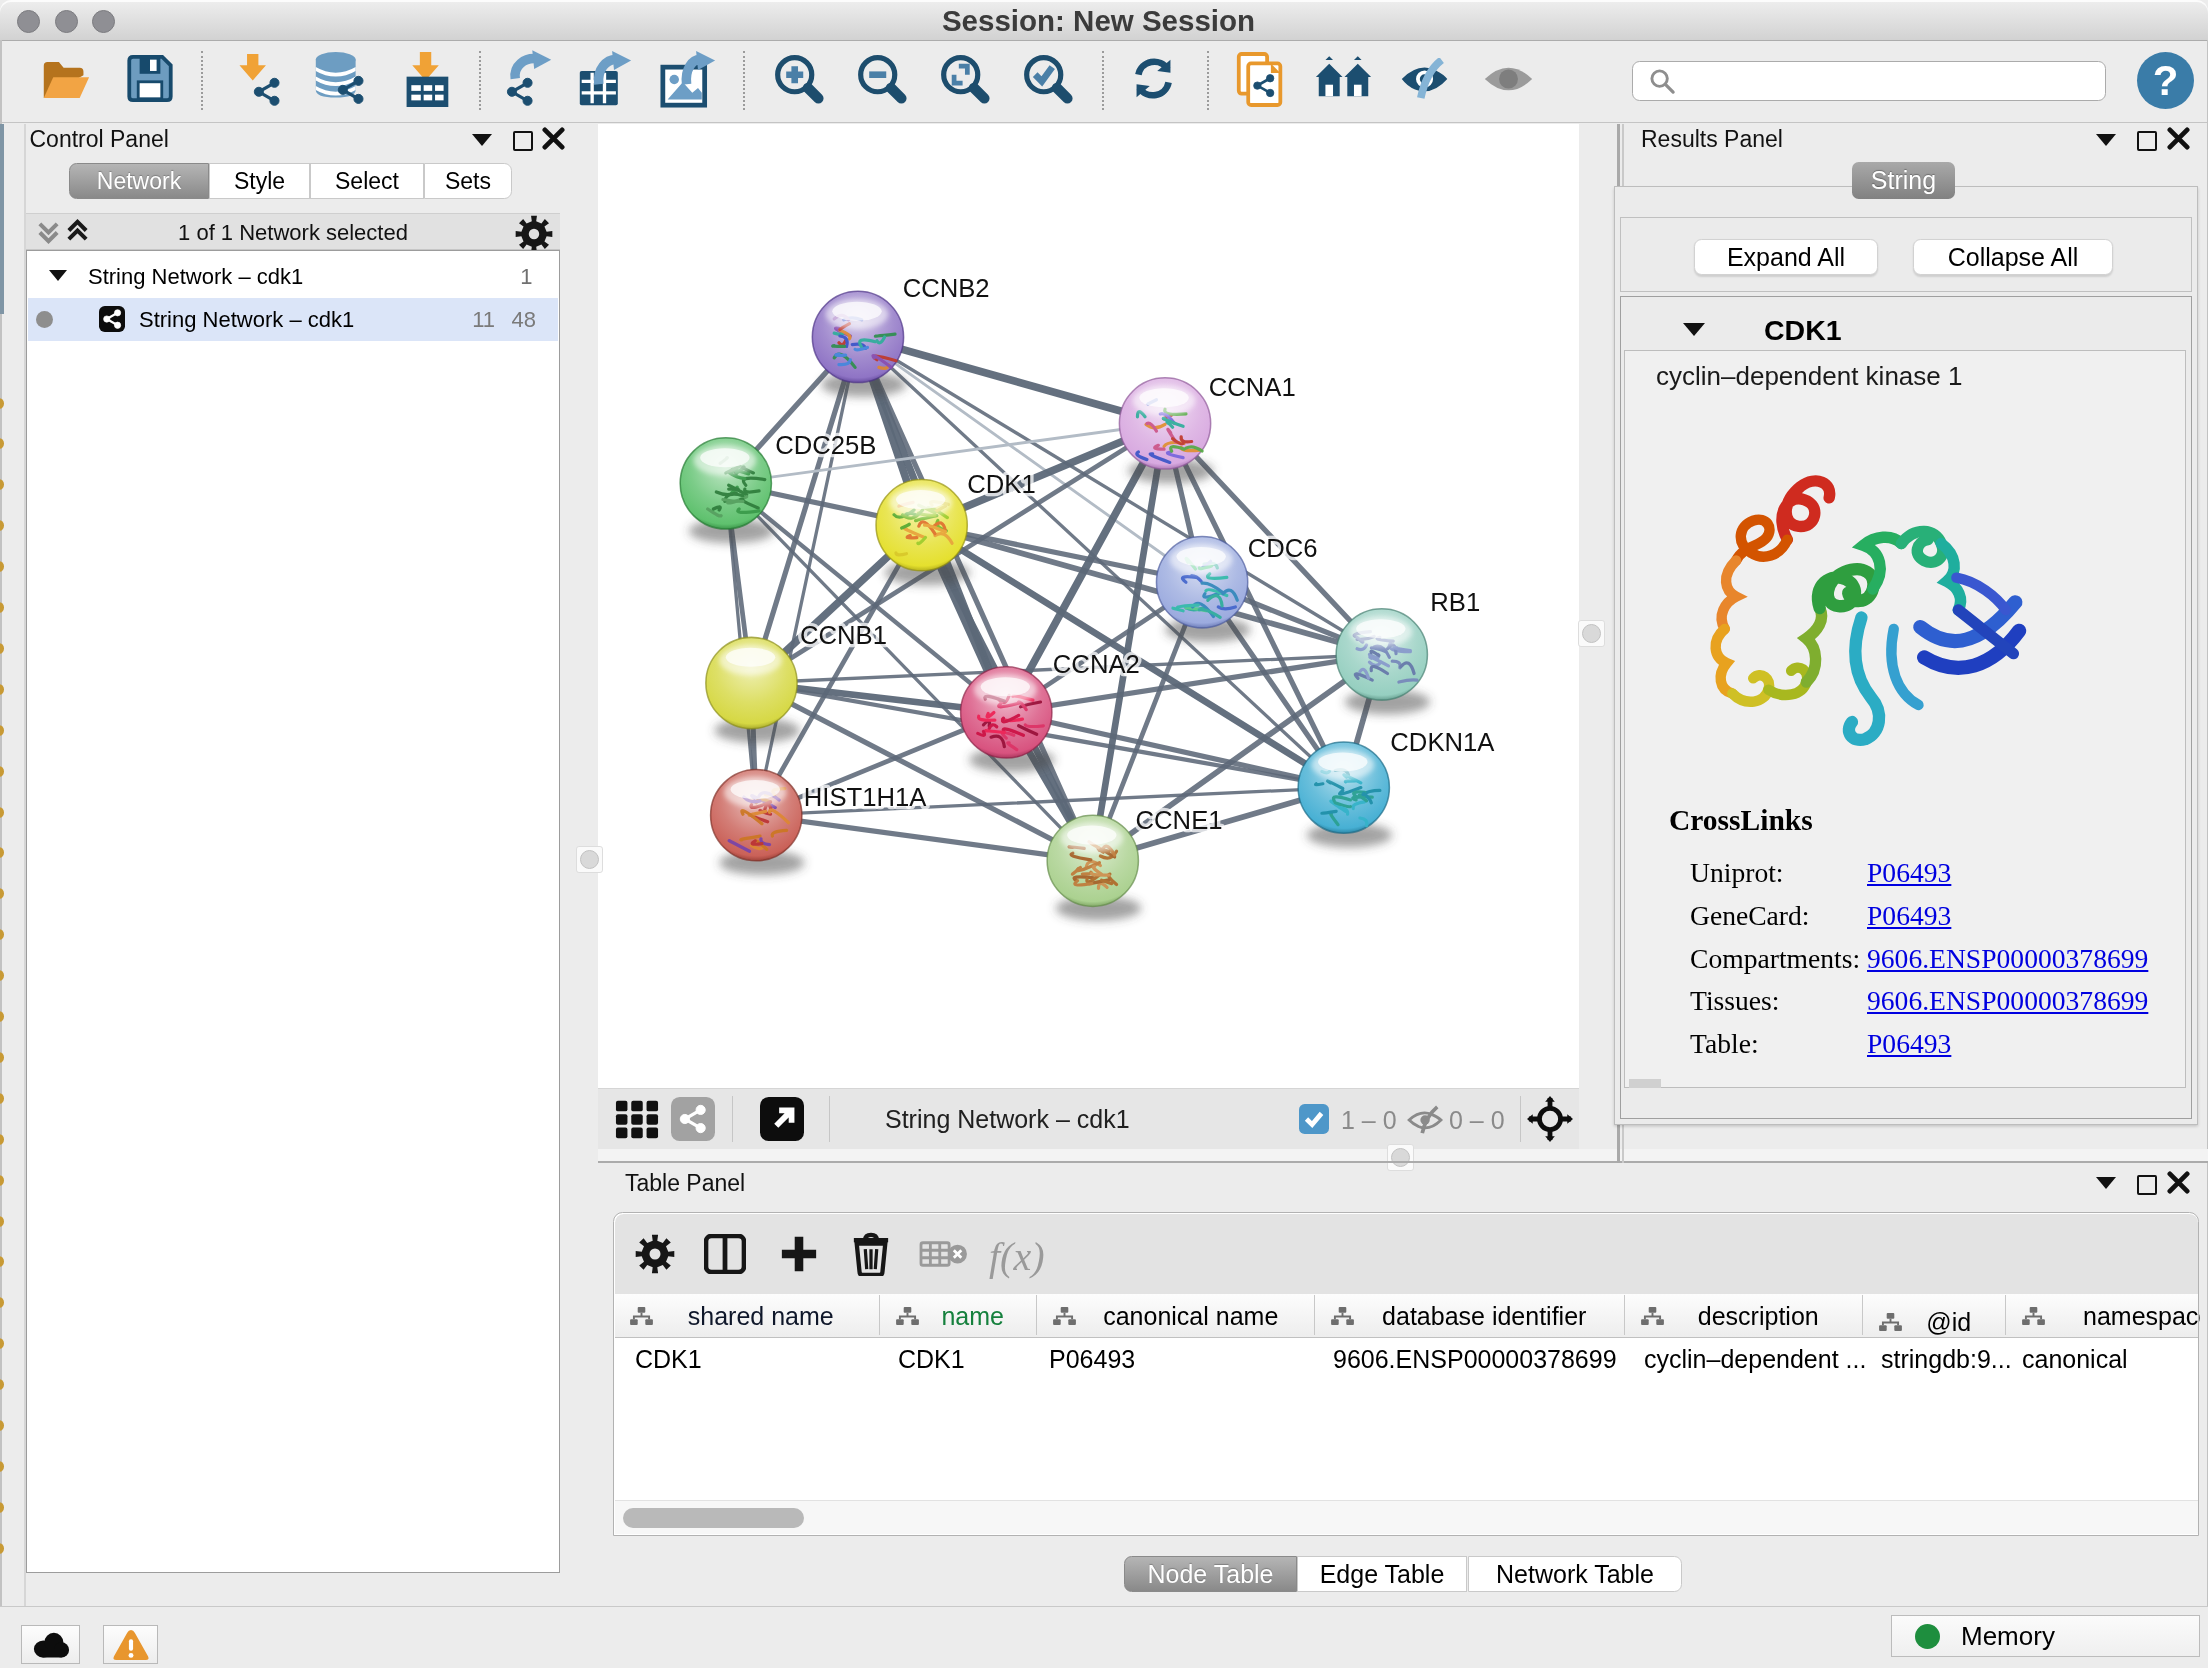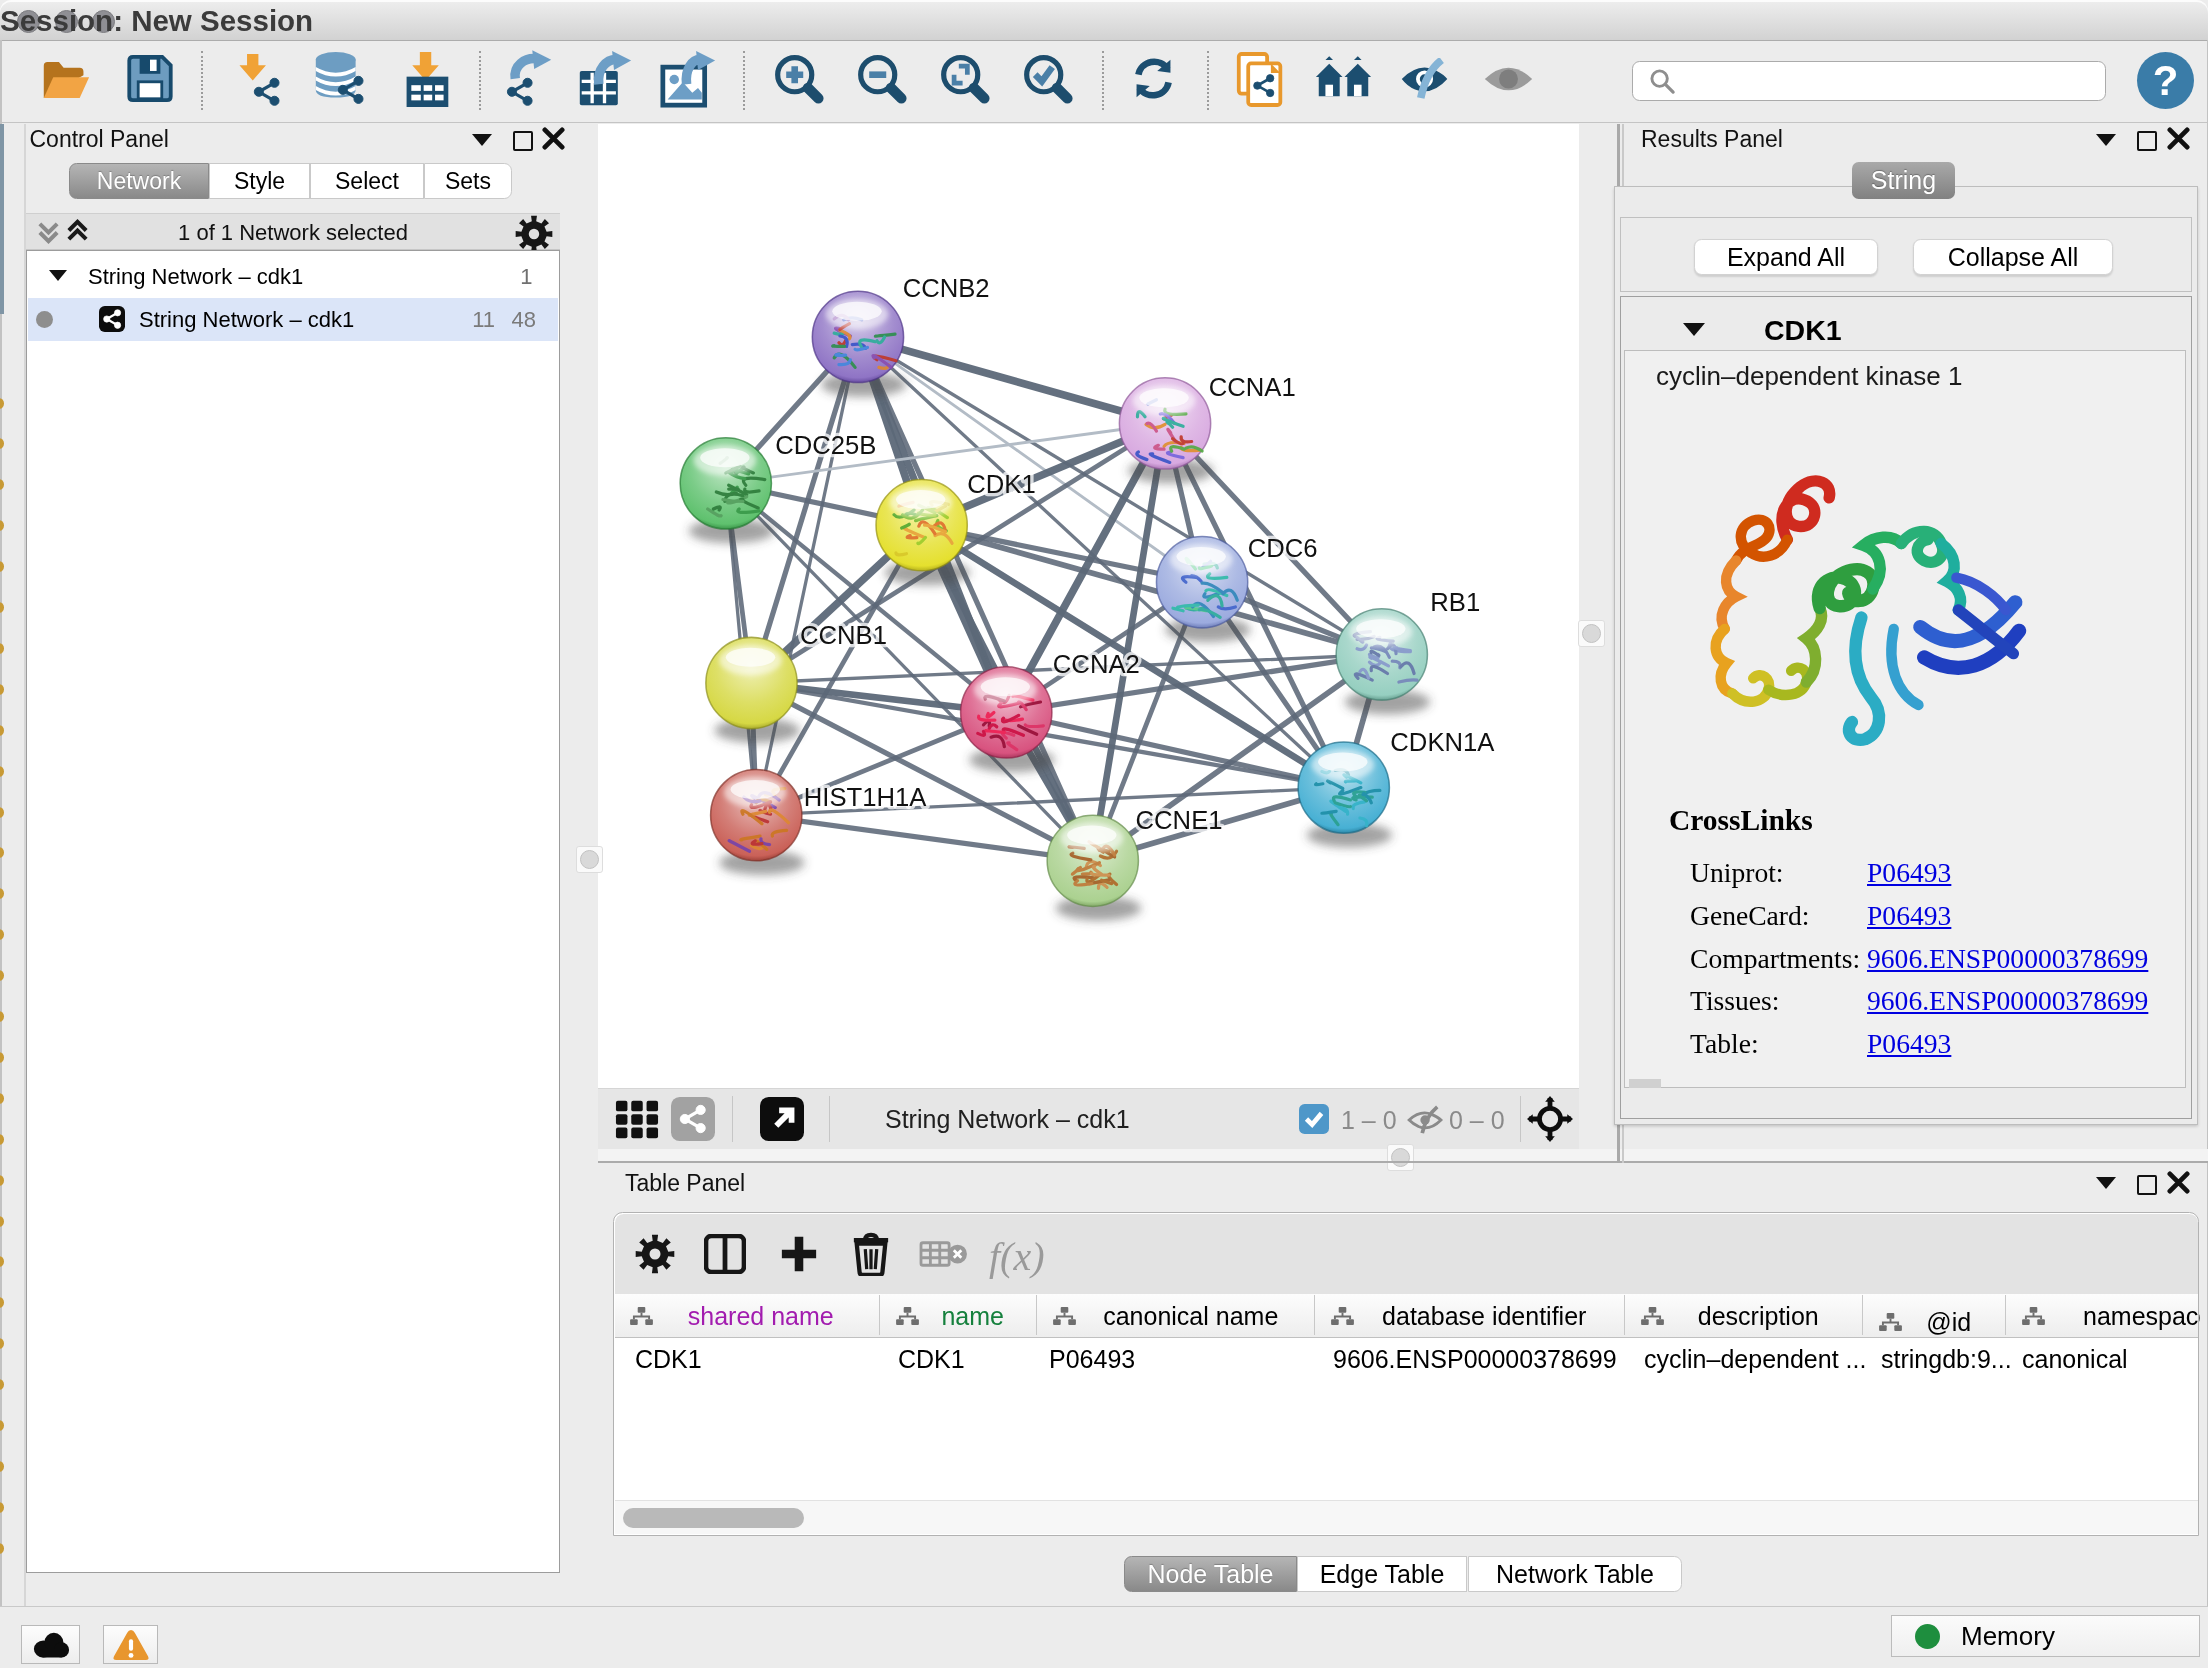--- a/index.html
+++ b/index.html
@@ -13,21 +13,21 @@
   .vsep-dot{border-left:2.9px dotted #9b9b9b;height:59px;}
 </style>
 </head>
 <body>
 <div id="root">
 
   <div class="abs" style="left:0;top:0;width:2208px;height:40px;background:linear-gradient(#eeeeee,#d2d2d2);border-bottom:1px solid #acacac;border-radius:11.4px 11.4px 0 0;box-shadow:inset 0 1.9px 0 rgba(255,255,255,0.8);"></div>
   <div class="abs" style="left:17px;top:9.5px;width:21px;height:21px;border-radius:50%;background:#8f8f94;border:1px solid #7c7c80;"></div>
   <div class="abs" style="left:55px;top:9.5px;width:21px;height:21px;border-radius:50%;background:#8f8f94;border:1px solid #7c7c80;"></div>
   <div class="abs" style="left:92px;top:9.5px;width:21px;height:21px;border-radius:50%;background:#8f8f94;border:1px solid #7c7c80;"></div>
-  <div class="abs" style="left:0;top:3.8px;width:2197px;font-size:29.5px;font-weight:600;color:#3b3b3b;">Session: New Session</div>
+  <div class="abs" style="left:0;top:3.8px;width:2197px;text-align:center;font-size:29.5px;font-weight:600;color:#3b3b3b;">Session: New Session</div>
 
   <div class="abs" id="toolbar" style="left:0;top:41px;width:2208px;height:81px;background:#ececec;border-bottom:1.9px solid #c4c4c4;"></div>
   <svg width="0" height="0" style="position:absolute">
       <defs>
     <g id="shareg">
           <circle cx="21" cy="4.5" r="4.8"></circle>
           <circle cx="4.5" cy="14" r="4.8"></circle>
           <circle cx="21" cy="23.5" r="4.8"></circle>
           <path d="M21 4.5 L4.5 14 L21 23.5" stroke-width="3.4" fill="none" stroke="inherit"></path>
         </g>
@@ -867,21 +867,21 @@
       <span style="margin-left:17px;display:inline-flex;">
         <svg width="23" height="19" viewBox="0 0 24 20">
           <g fill="#6e6e6e">
             <rect x="8" y="0" width="8" height="6" rx="1"></rect>
             <rect x="0" y="13" width="8" height="6" rx="1"></rect>
             <rect x="16" y="13" width="8" height="6" rx="1"></rect>
           </g>
           <path d="M12 6 L12 10 M4 13 L4 10 L20 10 L20 13" stroke="#6e6e6e" stroke-width="2" fill="none"></path>
         </svg>
       </span>
-      <span style="flex:1;text-align:center;font-size:25px;color:#a21caf;margin-right:9.5px;">shared name</span>
+      <span style="flex:1;text-align:center;font-size:25px;color:#0f172a;margin-right:9.5px;">shared name</span>
     </div>
     <div class="abs" style="left:879px;top:1294px;width:157px;height:44px;display:flex;align-items:center;">
       <span style="margin-left:17px;display:inline-flex;">
         <svg width="23" height="19" viewBox="0 0 24 20">
           <g fill="#6e6e6e">
             <rect x="8" y="0" width="8" height="6" rx="1"></rect>
             <rect x="0" y="13" width="8" height="6" rx="1"></rect>
             <rect x="16" y="13" width="8" height="6" rx="1"></rect>
           </g>
           <path d="M12 6 L12 10 M4 13 L4 10 L20 10 L20 13" stroke="#6e6e6e" stroke-width="2" fill="none"></path>

